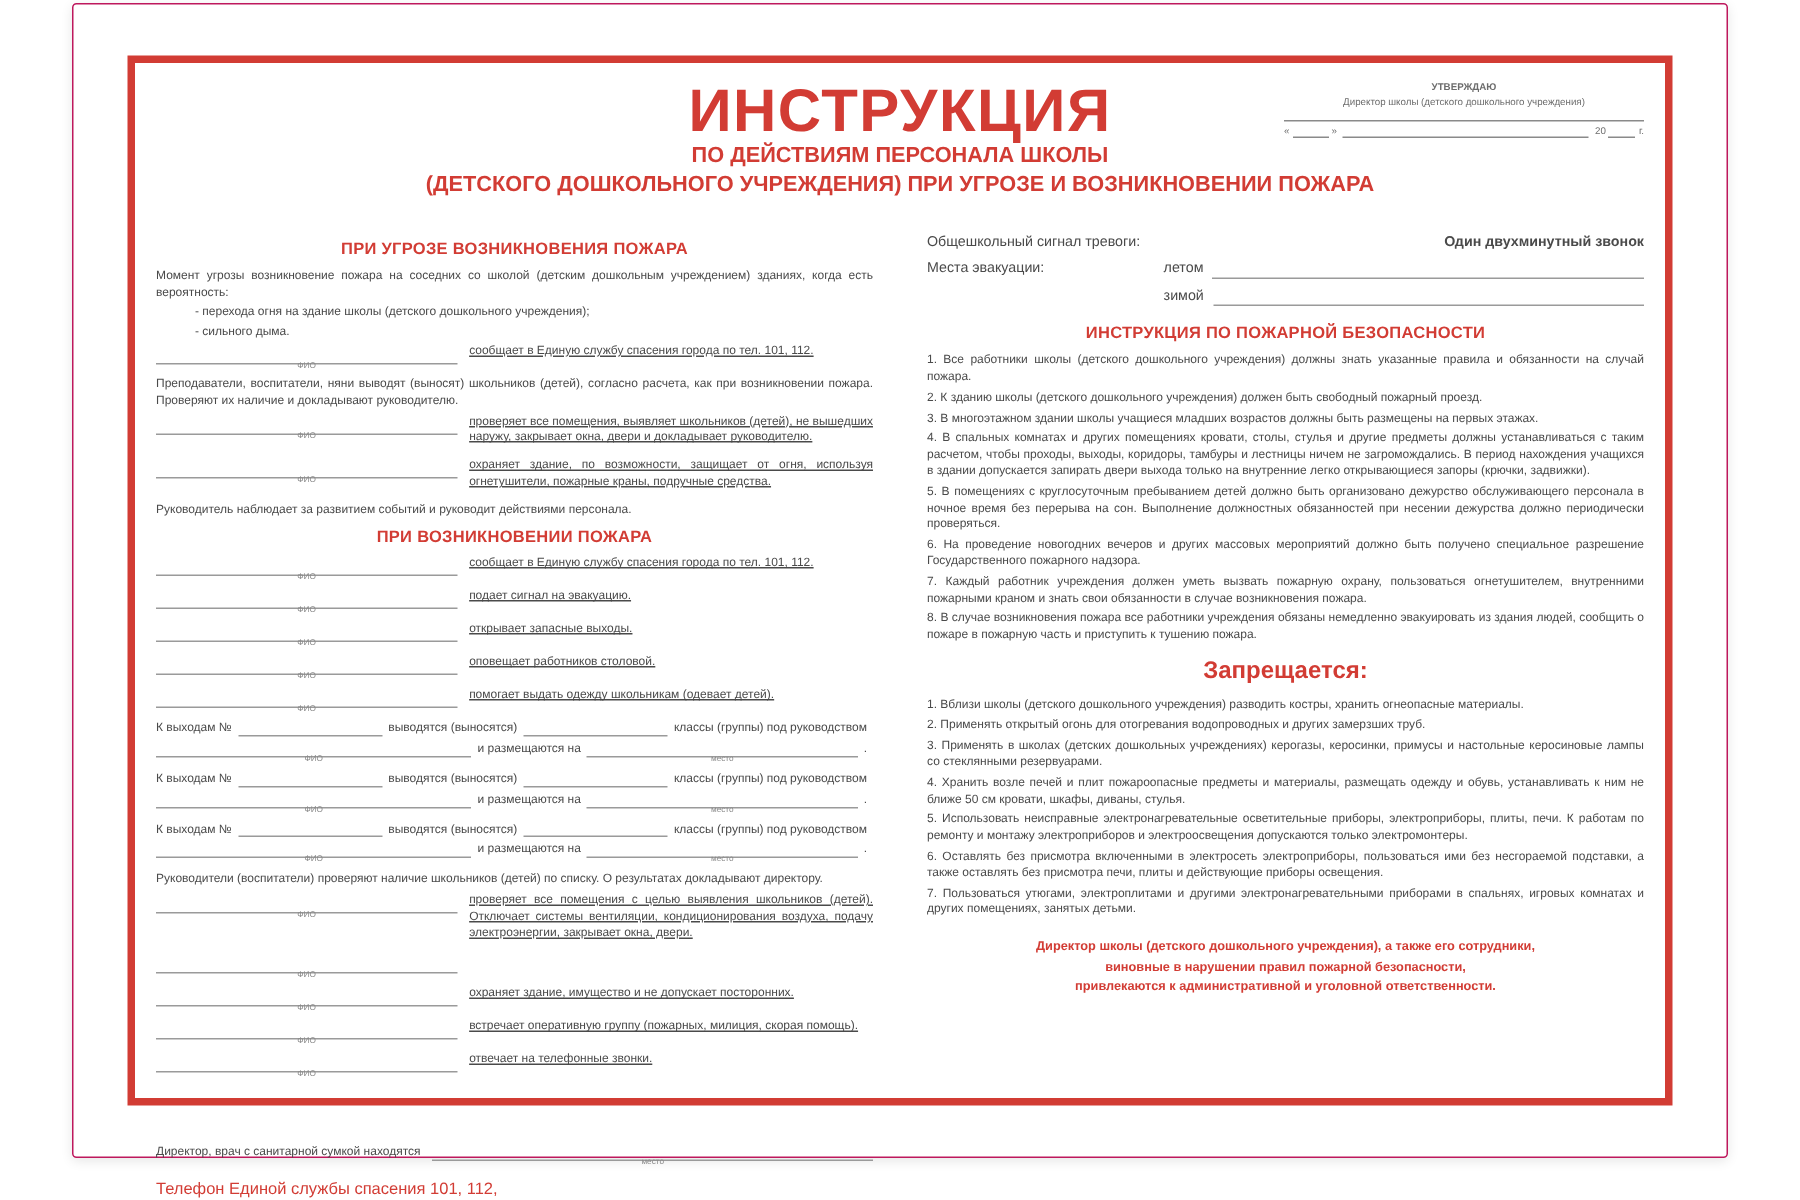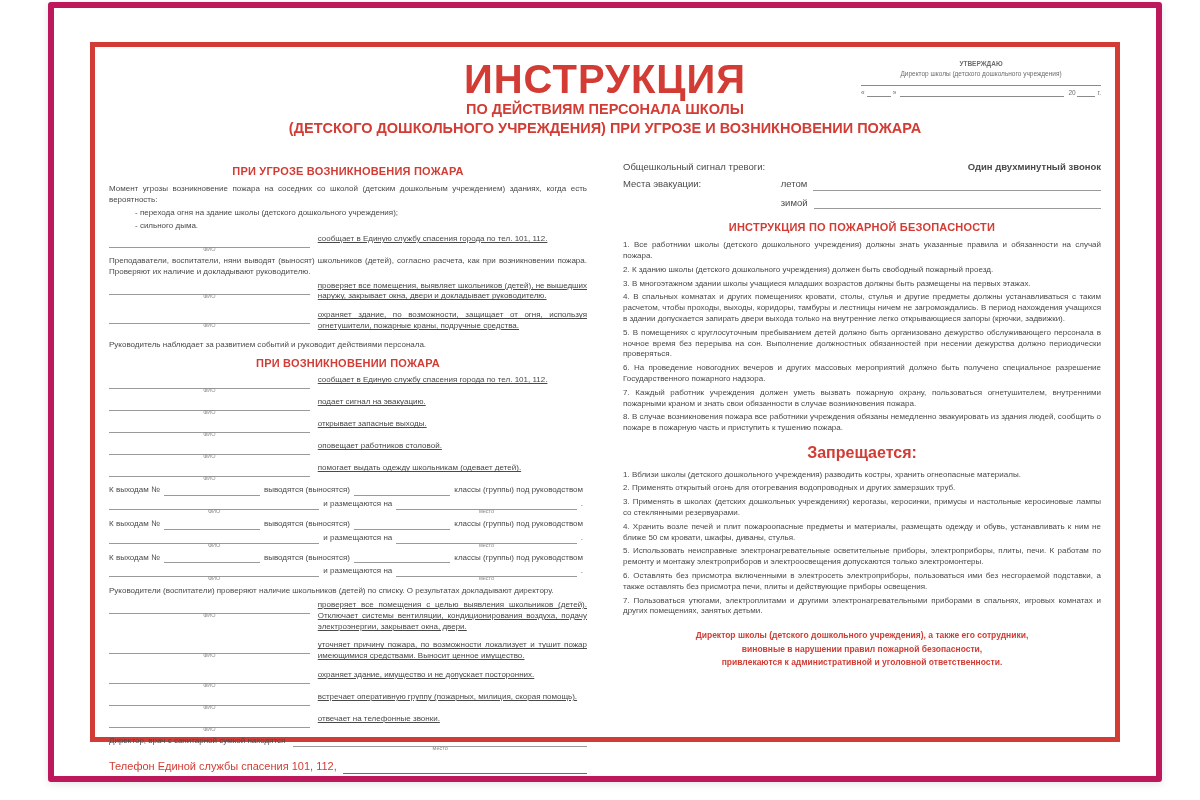--- a/index.html
+++ b/index.html
@@ -8,21 +8,21 @@
     --blank:#8a8a8a;
   }
   html,body{margin:0;padding:0;}
   body{
     width:1200px;height:800px;position:relative;background:#ffffff;
     font-family:"Liberation Sans", sans-serif;color:var(--text);
     -webkit-font-smoothing:antialiased;
   }
   .sheet{
     position:absolute;left:48px;top:2px;width:1102px;height:768px;
-    background:#fff;border:6px solid #be185d;border-radius:3px;
+    background:#fff;border:1px solid #be185d;border-radius:3px;
     box-shadow:0 2px 8px rgba(0,0,0,.10);
   }
   .frame{
     position:absolute;left:36px;top:34px;right:36px;bottom:34px;
     border:5px solid var(--accent);box-sizing:border-box;
     padding:6px 14px 8px;
   }
   
   .header{position:relative;text-align:center;padding-top:6px;height:96px;}
   .title{font-size:40px;font-weight:bold;color:var(--accent);line-height:1.02;letter-spacing:1px;}
@@ -51,21 +51,21 @@
   
   .exit-block{margin:1px 0 9px;}
   .exit-l1,.exit-l2{display:flex;align-items:flex-end;}
   .exit-l1 .t,.exit-l2 .t{white-space:nowrap;padding:0 4px;}
   .exit-l1 .t:first-child{padding-left:0;}
   .exit-l1 .ublank{flex:1;}
   .exit-l2{margin-top:3px;}
   .exit-l2 .ublank.fio{flex:0 0 44%;}
   .exit-l2 .ublank.place{flex:1;}
   .director-row{display:flex;align-items:flex-end;margin:4px 0 2px;}
-  .director-row .t{white-space:nowrap;padding-right:8px;}
+  .director-row .t{white-space:nowrap;padding-right:8px;margin-top:40px;}
   .director-row .ublank{flex:1;}
   .phone-row{display:flex;align-items:flex-end;color:var(--accent);font-weight:normal;font-size:11px;margin-top:12px;}
   .phone-row .t{white-space:nowrap;}
   .phone-row .rline{flex:1;border-bottom:1px solid var(--accent);height:9px;margin-left:6px;}
   
   .signal-row{display:flex;justify-content:space-between;font-size:9.5px;margin:2px 0 4px;text-align:left;}
   .signal-value{font-weight:bold;}
   .evac-row{display:flex;font-size:9.5px;text-align:left;}
   .evac-label{width:33%;}
   .evac-lines{flex:1;}
@@ -233,21 +233,20 @@
         <div class="duty-row">
           <span class="ublank">
               <span class="lbl">ФИО</span>
             </span>
           <span class="desc">проверяет все помещения с целью выявления школьников (детей). Отключает системы вентиляции, кондиционирования воздуха, подачу электроэнергии, закрывает окна, двери.</span>
         </div>
         <div class="duty-row">
           <span class="ublank">
               <span class="lbl">ФИО</span>
             </span>
-          <span class="desc">уточняет причину пожара, по возможности локализует и тушит пожар имеющимися средствами. Выносит ценное имущество.</span>
         </div>
         <div class="duty-row">
           <span class="ublank">
               <span class="lbl">ФИО</span>
             </span>
           <span class="desc">охраняет здание, имущество и не допускает посторонних.</span>
         </div>
         <div class="duty-row">
           <span class="ublank">
               <span class="lbl">ФИО</span>

